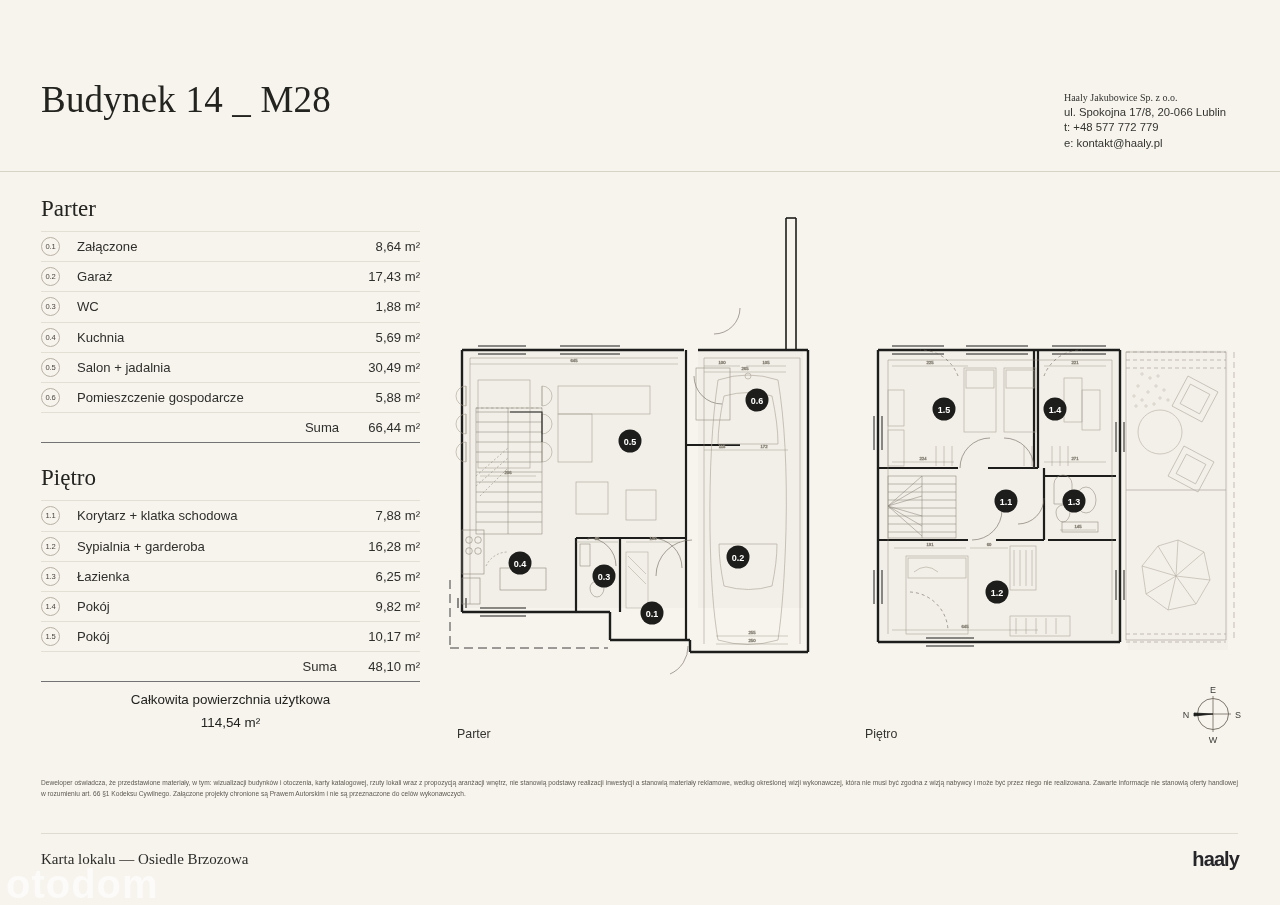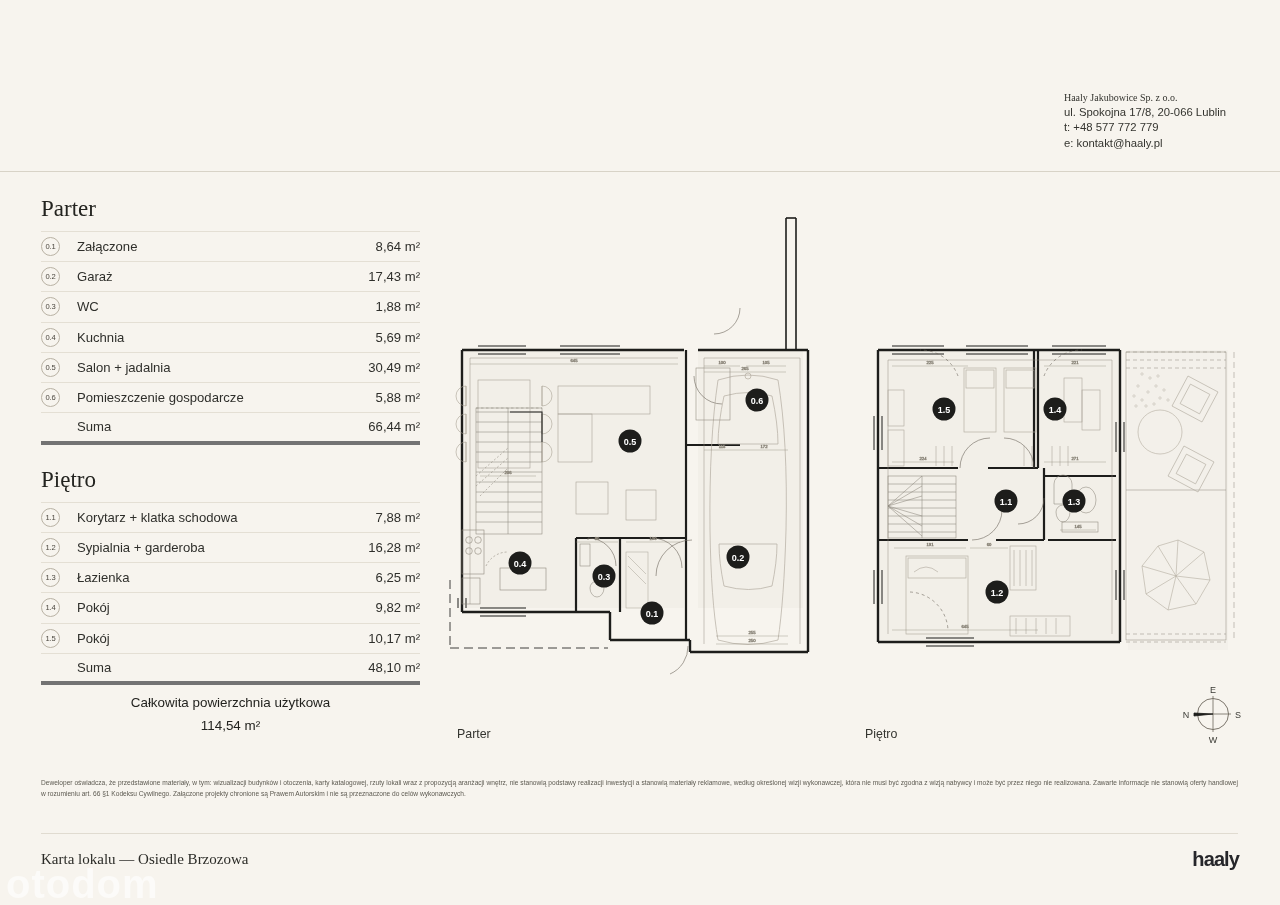--- a/index.html
+++ b/index.html
@@ -69,21 +69,21 @@
   .room-table { width: 379px; border-collapse: collapse; }
   .room-row { height: 30.2px; }
   .room-row td {
     border-top: 1px solid #e4dfd4;
     vertical-align: middle;
     font-size: 13.1px;
     color: #2f2f2b;
     padding: 0;
   }
   .room-row.sum td { border-top: 1px solid #e4dfd4; }
-  .room-table tr:last-child td { border-bottom: 4px solid #737373; }
+  .room-table tr:last-child td { border-bottom: 1px solid #737373; text-align: right; }
 
   td.c-badge { width: 34px; }
   td.c-name  { padding-left: 2px; }
   td.c-area  { text-align: right; white-space: nowrap; }
 
   .badge-o {
     display: inline-flex;
     align-items: center; justify-content: center;
     width: 19px; height: 19px;
     border: 1px solid #b9b2a4;
@@ -150,20 +150,21 @@
   .compass-label { font-size: 9px; fill: #3a3a34; font-family: "Liberation Sans", sans-serif; }
 
   svg { display: block; }
 </style>
 </head>
 <body>
 
 <div class="page">
 
   <div class="header">
+    <div class="doc-title">Budynek 14 _ M28</div>
     <div class="company">
       <div class="cname">Haaly Jakubowice Sp. z o.o.</div>
       <div>ul. Spokojna 17/8, 20-066 Lublin</div>
       <div>t: +48 577 772 779</div>
       <div>e: kontakt@haaly.pl</div>
     </div>
     <div class="header-rule"></div>
   </div>
 
   <div class="left-col">

